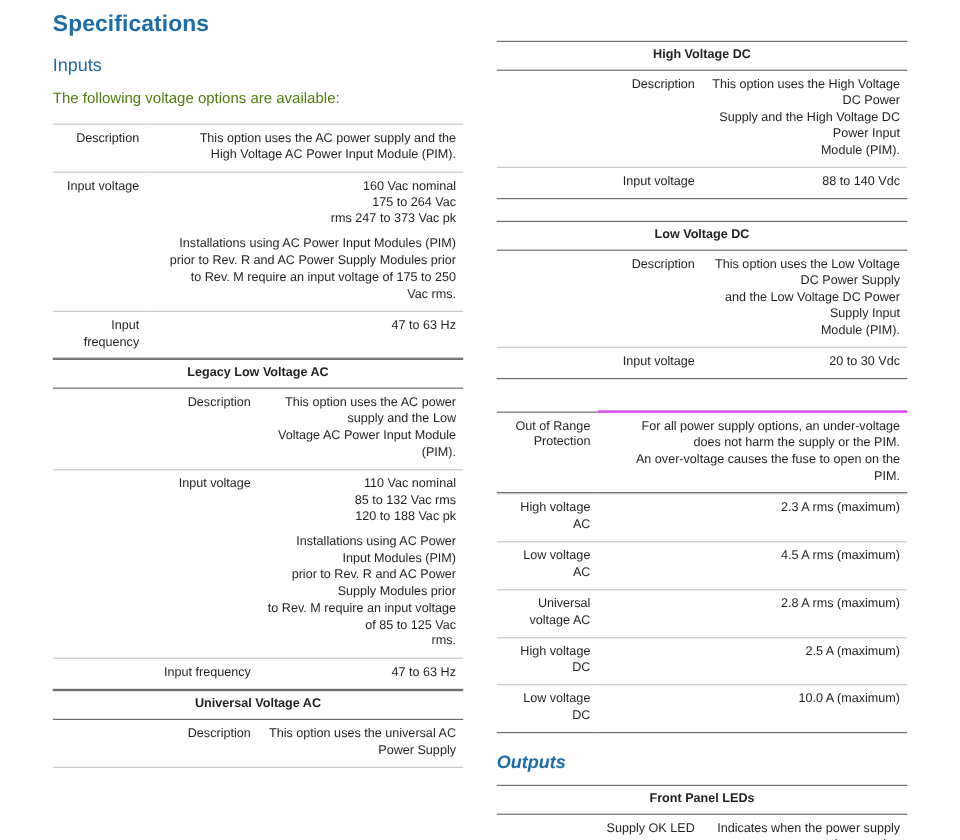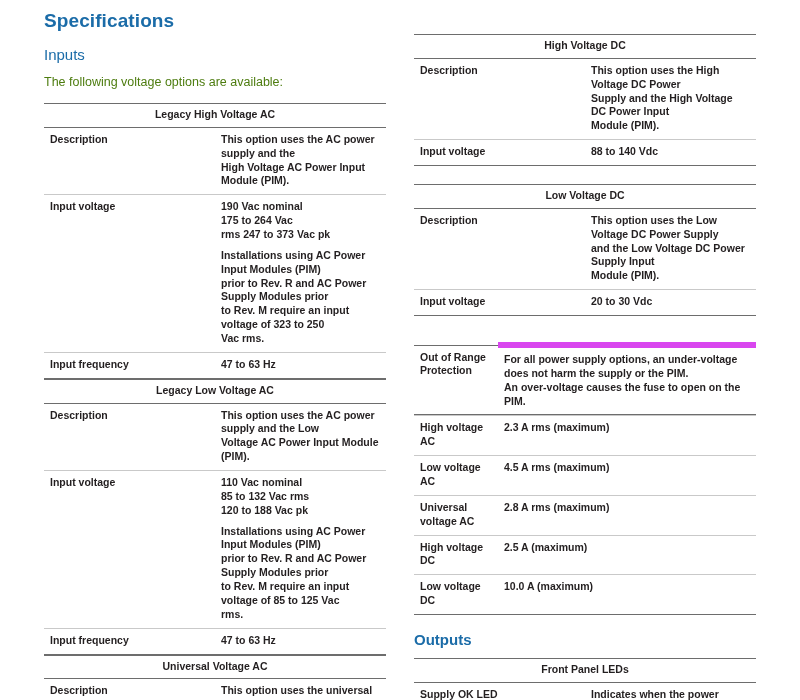--- a/index.html
+++ b/index.html
@@ -59,22 +59,22 @@
     margin-bottom: 0px;
     table-layout: fixed;
   }
   table.spec td, table.spec th {
     border-top: 1px solid #c9c9c9;
     border-bottom: 1px solid #c9c9c9;
     padding: 5px 6px 6px 6px;
     vertical-align: top;
     font-size: 10.5px;
     line-height: 1.32;
-    font-weight: bold;
-    text-align: left;
+    font-weight: normal;
+    text-align: right;
   }
   table.spec th.caption {
     text-align: center;
     font-weight: bold;
     font-size: 10.5px;
     padding: 4px 6px 5px 6px;
     border-top: 1px solid #6d6d6d;
     border-bottom: 1px solid #6d6d6d;
   }
   table.spec tr.last td {
@@ -89,57 +89,55 @@
   }
   .gap-sm { height: 18px; }
   .gap-md { height: 26px; }
   .nl { display: block; }
   .para-gap { display: block; height: 7px; }
   .outputs-title {
     color: #1b6ca8;
     font-size: 15px;
     font-weight: bold;
     margin: 0 0 10px 0;
+    font-style: italic;
   }
   .center { text-align: center; }
 </style>
 </head>
 <body>
 
 <div class="page">
   <div class="cols">
 
     <div class="col-left">
 
       <h1 class="spec-title">Specifications</h1>
       <h2 class="section-title">Inputs</h2>
       <p class="intro">The following voltage options are available:</p>
 
       <table class="spec">
         <tbody>
-            <tr>
-          <th class="caption" colspan="2">Legacy High Voltage AC</th>
-        </tr>
         <tr>
           <td class="label">Description</td>
           <td>
             <span class="nl">This option uses the AC power supply and the</span>
             <span class="nl">High Voltage AC Power Input Module (PIM).</span>
           </td>
         </tr>
         <tr>
           <td class="label">Input voltage</td>
           <td>
-            <span class="nl">190 Vac nominal</span>
+            <span class="nl">160 Vac nominal</span>
             <span class="nl">175 to 264 Vac</span>
             <span class="nl">rms 247 to 373 Vac pk</span>
             <span class="para-gap"></span>
             <span class="nl">Installations using AC Power Input Modules (PIM)</span>
             <span class="nl">prior to Rev. R and AC Power Supply Modules prior</span>
-            <span class="nl">to Rev. M require an input voltage of 323 to 250</span>
+            <span class="nl">to Rev. M require an input voltage of 175 to 250</span>
             <span class="nl">Vac rms.</span>
           </td>
         </tr>
         <tr class="last">
           <td class="label">
             <span class="nl">Input frequency</span>
           </td>
           <td>47 to 63 Hz</td>
         </tr>
       </tbody>
@@ -248,21 +246,21 @@
         </table>
 
       <div class="gap-md"></div>
 
       <table class="spec">
         <tbody>
             <tr class="last">
           <td class="label" style="border-top:1px solid #6d6d6d;">
             <span class="nl">Out of Range Protection</span>
           </td>
-          <td style="border-top:6px solid #d946ef;">
+          <td style="border-top:2px solid #d946ef;">
             <span class="nl">For all power supply options, an under-voltage</span>
             <span class="nl">does not harm the supply or the PIM.</span>
             <span class="nl">An over-voltage causes the fuse to open on the</span>
             <span class="nl">PIM.</span>
           </td>
         </tr>
       </tbody>
         </table>
 
       <table class="spec">

